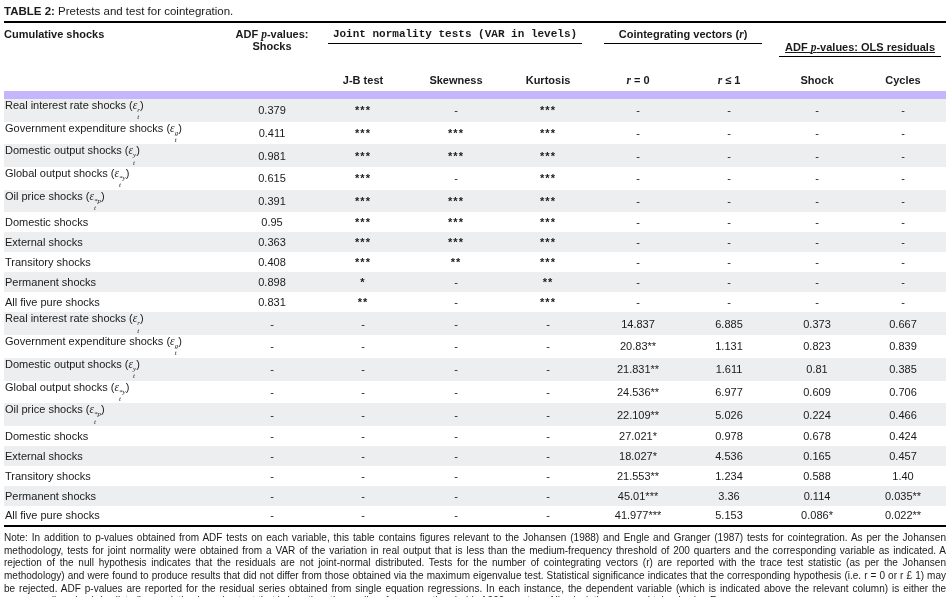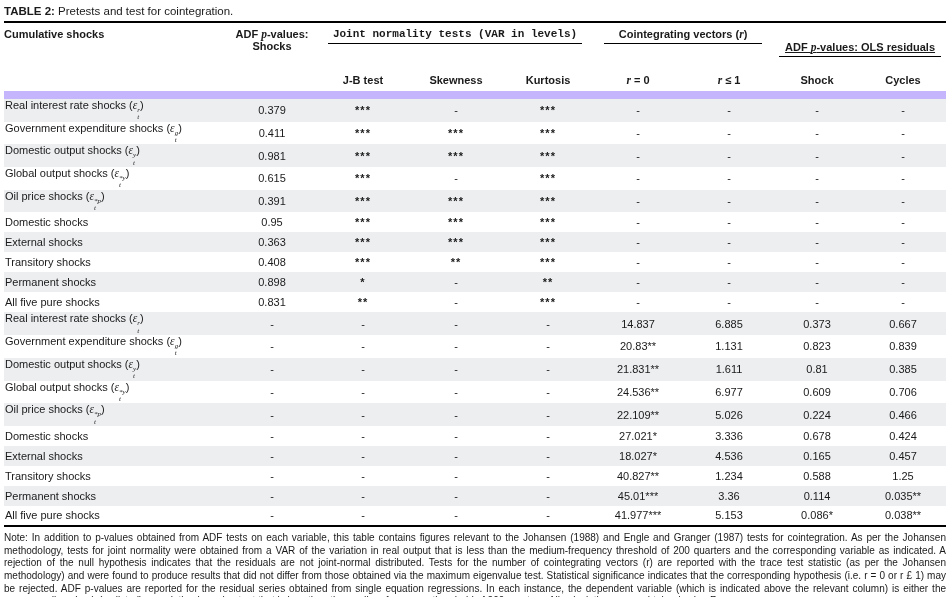--- a/index.html
+++ b/index.html
@@ -287,45 +287,45 @@
           <td>0.224</td>
           <td>0.466</td>
         </tr>
         <tr>
           <td class="label">Domestic shocks</td>
           <td>-</td>
           <td>-</td>
           <td>-</td>
           <td>-</td>
           <td>27.021*</td>
-          <td>3.336</td>
+          <td>0.978</td>
           <td>0.678</td>
           <td>0.424</td>
         </tr>
         <tr>
           <td class="label">External shocks</td>
           <td>-</td>
           <td>-</td>
           <td>-</td>
           <td>-</td>
           <td>18.027*</td>
           <td>4.536</td>
           <td>0.165</td>
           <td>0.457</td>
         </tr>
         <tr>
           <td class="label">Transitory shocks</td>
           <td>-</td>
           <td>-</td>
           <td>-</td>
           <td>-</td>
-          <td>40.827**</td>
+          <td>21.553**</td>
           <td>1.234</td>
           <td>0.588</td>
-          <td>1.25</td>
+          <td>1.40</td>
         </tr>
         <tr>
           <td class="label">Permanent shocks</td>
           <td>-</td>
           <td>-</td>
           <td>-</td>
           <td>-</td>
           <td>45.01***</td>
           <td>3.36</td>
           <td>0.114</td>
@@ -333,20 +333,20 @@
         </tr>
         <tr>
           <td class="label">All five pure shocks</td>
           <td>-</td>
           <td>-</td>
           <td>-</td>
           <td>-</td>
           <td>41.977***</td>
           <td>5.153</td>
           <td>0.086*</td>
-          <td>0.038**</td>
+          <td>0.022**</td>
         </tr>
       </tbody>
   </table>
 
   <div class="note">Note: In addition to p-values obtained from ADF tests on each variable, this table contains figures relevant to the Johansen (1988) and Engle and Granger (1987) tests for cointegration. As per the Johansen methodology, tests for joint normality were obtained from a VAR of the variation in real output that is less than the medium-frequency threshold of 200 quarters and the corresponding variable as indicated. A rejection of the null hypothesis indicates that the residuals are not joint-normal distributed. Tests for the number of cointegrating vectors (r) are reported with the trace test statistic (as per the Johansen methodology) and were found to produce results that did not differ from those obtained via the maximum eigenvalue test. Statistical significance indicates that the corresponding hypothesis (i.e. r = 0 or r £ 1) may be rejected. ADF p-values are reported for the residual series obtained from single equation regressions. In each instance, the dependent variable (which is indicated above the relevant column) is either the corresponding shock (as listed) or variation in real output that is less than the medium-frequency threshold of 200 quarters. All calculations were obtained using R.</div>
 
 </div>
 
 </body></html>

